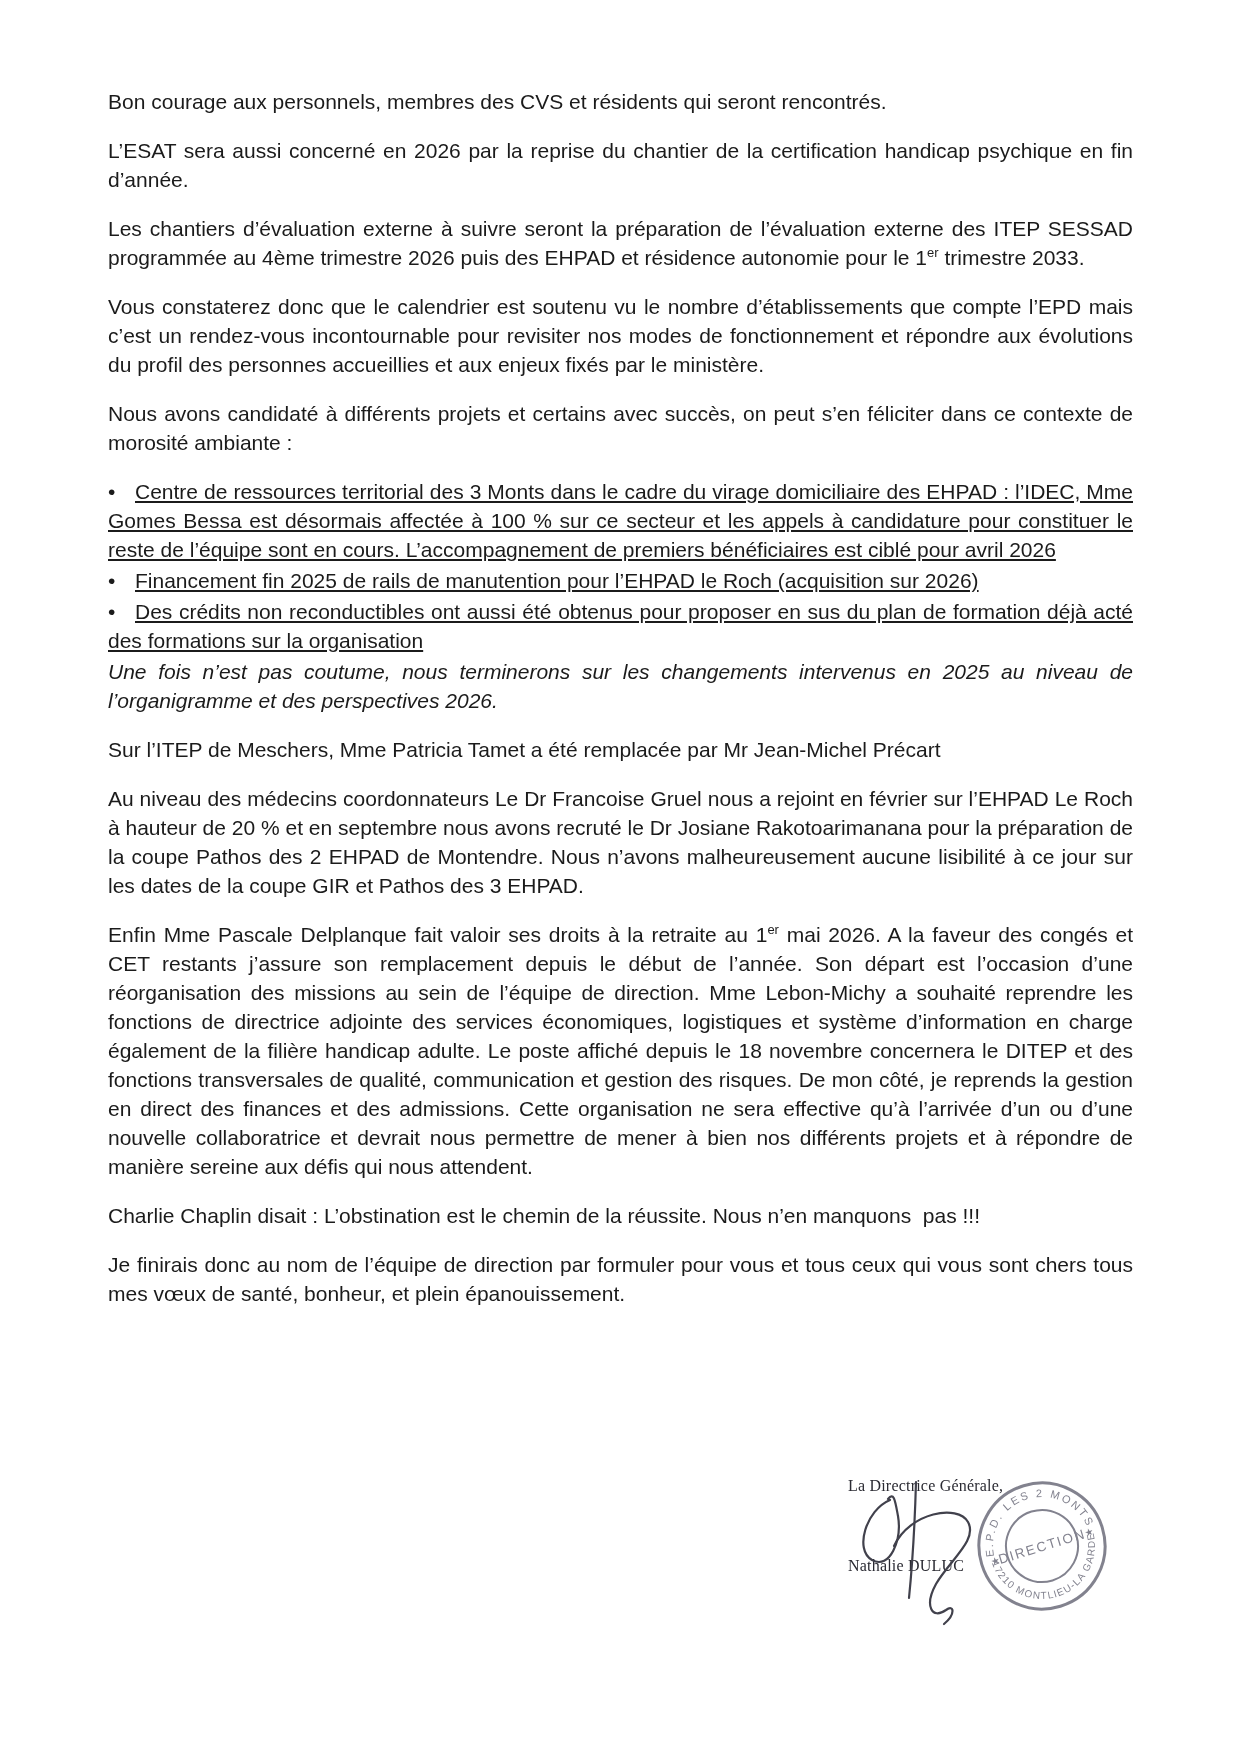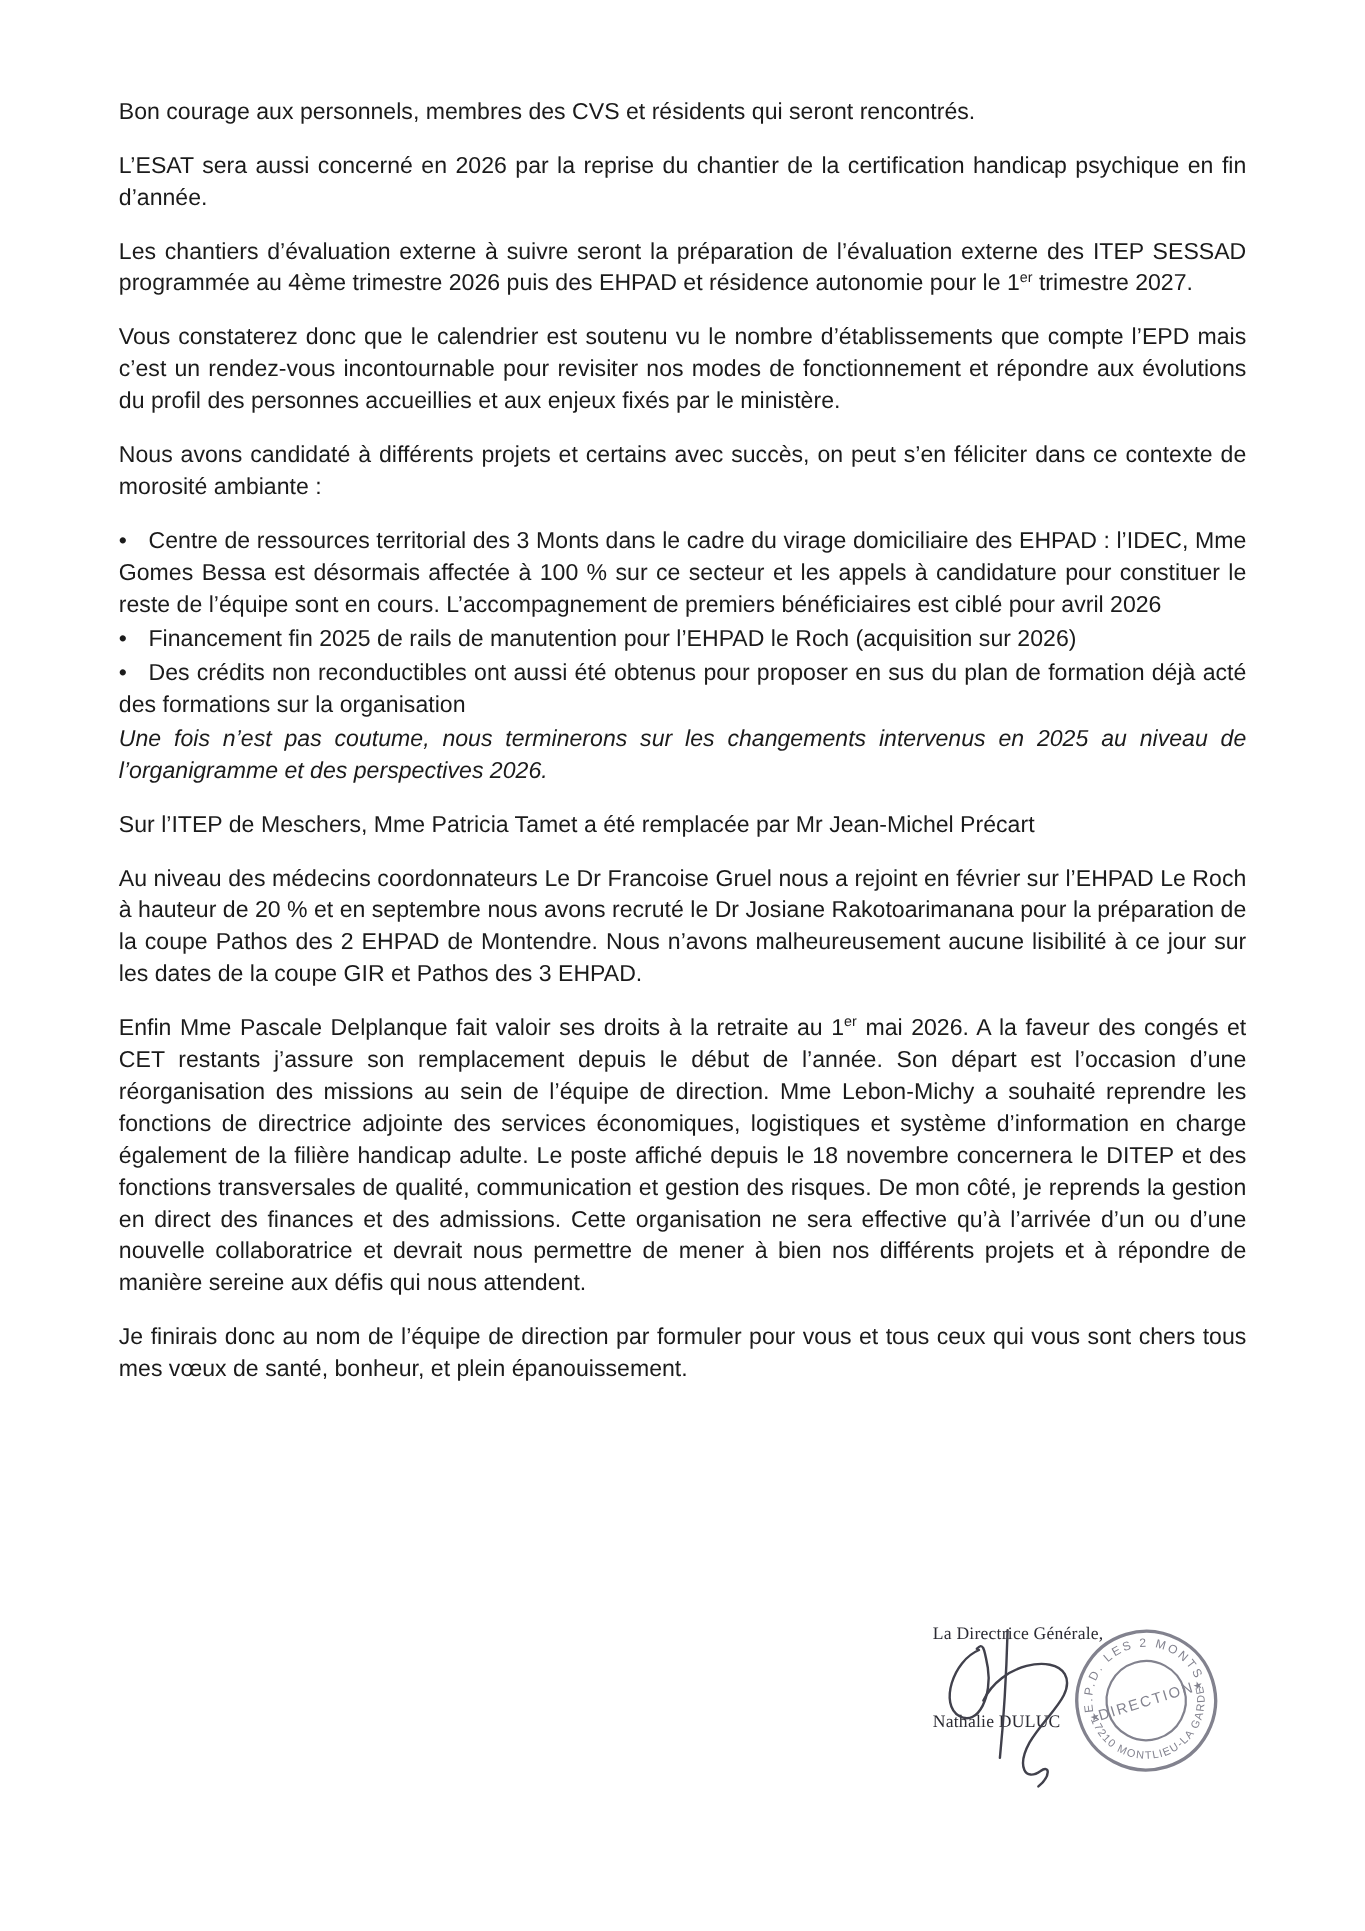--- a/index.html
+++ b/index.html
@@ -13,21 +13,21 @@
   }
   .doc-body{
     position:absolute;
     left:108px;top:72px;
     width:1025px;
     font-size:21px;
     line-height:29px;
     text-align:justify;
   }
   .para{margin:15px 0 20px 0;}
-  .para.bullet{margin:0 0 2px 0;}
+  .para.bullet{margin:0 0 2px 0;text-decoration:underline;}
   .para.cont{margin:0 0 20px 0;font-style:italic;}
   .bullet-marker{display:inline-block;min-width:27px;}
   sup{font-size:0.62em;line-height:0;vertical-align:super;}
 
   .sig-role,.sig-name{
     position:absolute;
     font-family:Liberation Serif, serif;
     font-size:16px;
     color:#2b2b33;
     letter-spacing:0.2px;
@@ -48,30 +48,31 @@
   .stamp-star{font-size:10px;}
 </style>
 </head>
 <body>
 
 <div class="page">
 
   <div class="doc-body">
       <p class="para p"><span>Bon courage aux personnels, membres des CVS et résidents qui seront rencontrés.</span></p>
       <p class="para p"><span>L’ESAT sera aussi concerné en 2026 par la reprise du chantier de la certification handicap psychique en fin d’année.</span></p>
-      <p class="para p"><span>Les chantiers d’évaluation externe à suivre seront la préparation de l’évaluation externe des ITEP SESSAD programmée au 4ème trimestre 2026 puis des EHPAD et résidence autonomie pour le 1</span><sup>er</sup><span> trimestre 2027.</span></p>
+      <p class="para p"><span>Les chantiers d’évaluation externe à suivre seront la préparation de l’évaluation externe des ITEP SESSAD programmée au 4ème trimestre 2026 puis des EHPAD et résidence autonomie pour le 1</span><sup>er</sup><span> trimestre 2033.</span></p>
       <p class="para p"><span>Vous constaterez donc que le calendrier est soutenu vu le nombre d’établissements que compte l’EPD mais c’est un rendez-vous incontournable pour revisiter nos modes de fonctionnement et répondre aux évolutions du profil des personnes accueillies et aux enjeux fixés par le ministère.</span></p>
       <p class="para p"><span>Nous avons candidaté à différents projets et certains avec succès, on peut s’en féliciter dans ce contexte de morosité ambiante :</span></p>
       <p class="para bullet"><span class="bullet-marker">•</span><span>Centre de ressources territorial des 3 Monts dans le cadre du virage domiciliaire des EHPAD : l’IDEC, Mme Gomes Bessa est désormais affectée à 100 % sur ce secteur et les appels à candidature pour constituer le reste de l’équipe sont en cours. L’accompagnement de premiers bénéficiaires est ciblé pour avril 2026</span></p>
       <p class="para bullet"><span class="bullet-marker">•</span><span>Financement fin 2025 de rails de manutention pour l’EHPAD le Roch (acquisition sur 2026)</span></p>
       <p class="para bullet"><span class="bullet-marker">•</span><span>Des crédits non reconductibles ont aussi été obtenus pour proposer en sus du plan de formation déjà acté des formations sur la organisation</span></p>
       <p class="para cont"><span>Une fois n’est pas coutume, nous terminerons sur les changements intervenus en 2025 au niveau de l’organigramme et des perspectives 2026.</span></p>
       <p class="para p"><span>Sur l’ITEP de Meschers, Mme Patricia Tamet a été remplacée par Mr Jean-Michel Précart</span></p>
       <p class="para p"><span>Au niveau des médecins coordonnateurs Le Dr Francoise Gruel nous a rejoint en février sur l’EHPAD Le Roch à hauteur de 20 % et en septembre nous avons recruté le Dr Josiane Rakotoarimanana pour la préparation de la coupe Pathos des 2 EHPAD de Montendre. Nous n’avons malheureusement aucune lisibilité à ce jour sur les dates de la coupe GIR et Pathos des 3 EHPAD.</span></p>
       <p class="para p"><span>Enfin Mme Pascale Delplanque fait valoir ses droits à la retraite au 1</span><sup>er</sup><span> mai 2026. A la faveur des congés et CET restants j’assure son remplacement depuis le début de l’année. Son départ est l’occasion d’une réorganisation des missions au sein de l’équipe de direction. Mme Lebon-Michy a souhaité reprendre les fonctions de directrice adjointe des services économiques, logistiques et système d’information en charge également de la filière handicap adulte. Le poste affiché depuis le 18 novembre concernera le DITEP et des fonctions transversales de qualité, communication et gestion des risques. De mon côté, je reprends la gestion en direct des finances et des admissions. Cette organisation ne sera effective qu’à l’arrivée d’un ou d’une nouvelle collaboratrice et devrait nous permettre de mener à bien nos différents projets et à répondre de manière sereine aux défis qui nous attendent.</span></p>
+      <p class="para p"><span>Charlie Chaplin disait : L’obstination est le chemin de la réussite. Nous n’en manquons &nbsp;pas !!!</span></p>
       <p class="para p"><span>Je finirais donc au nom de l’équipe de direction par formuler pour vous et tous ceux qui vous sont chers tous mes vœux de santé, bonheur, et plein épanouissement.</span></p>
     </div>
 
   <div class="sig-role">La Directrice Générale,</div>
   <div class="sig-name">Nathalie DULUC</div>
 
   <svg class="sig-ink" width="170" height="160" viewBox="0 0 170 160">
     <path d="M 52 22 C 28 32, 16 72, 34 82 C 52 92, 64 62, 60 38 C 57 22, 56 14, 50 21" stroke="#41414c"></path>
     <path d="M 78 4 C 77 40, 74 90, 71 120" stroke="#41414c"></path>
     <path d="M 56 68 C 72 34, 120 26, 130 44 C 140 62, 112 82, 98 106 C 86 128, 94 142, 108 132 C 116 126, 118 136, 106 146" stroke="#41414c"></path>

